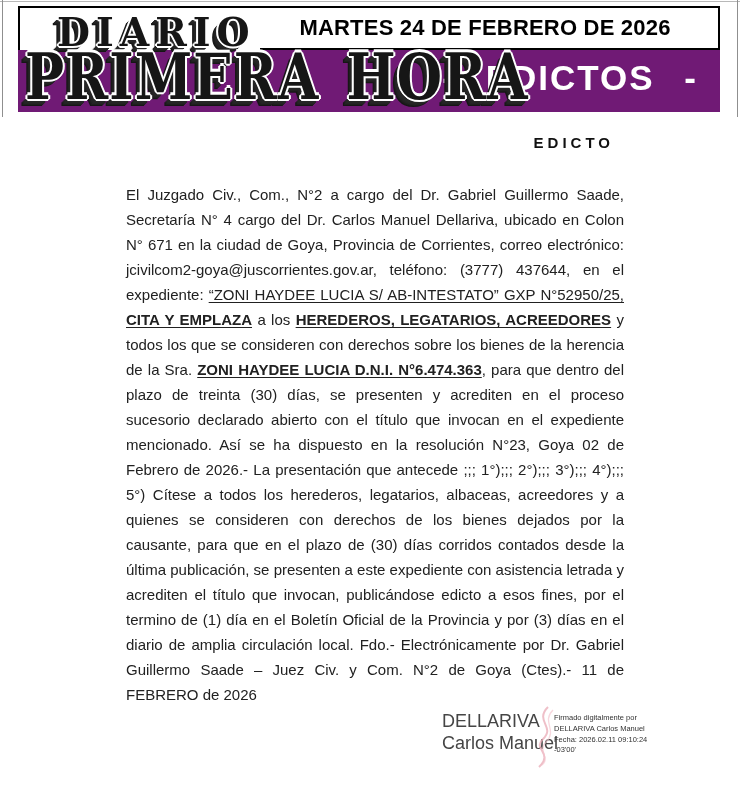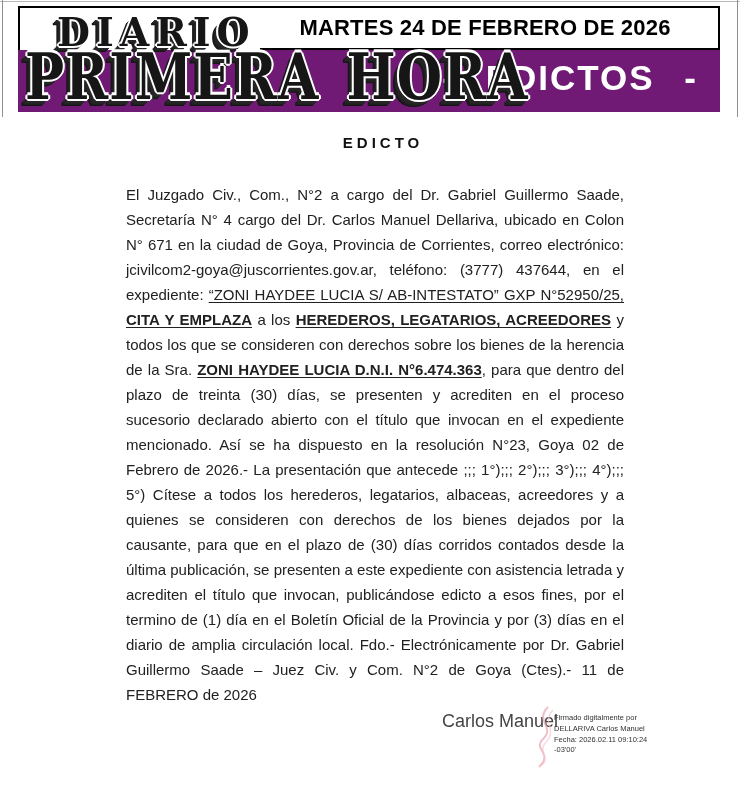--- a/index.html
+++ b/index.html
@@ -47,21 +47,21 @@
     padding-right:8px;display:inline-block;
   }
   .edictos{
     position:absolute;right:22px;top:0;height:58px;line-height:56px;
     color:#fff;font-weight:bold;font-size:35px;letter-spacing:2px;word-spacing:18px;
     white-space:nowrap;
   }
 
   
   .edict-title{
-    position:absolute;left:134px;top:134px;width:498px;text-align:center;
+    position:absolute;left:116px;top:134px;width:498px;text-align:right;
     font-weight:bold;font-size:15px;letter-spacing:4px;color:#111;
   }
   .edict-paragraph{
     position:absolute;left:118px;top:174px;width:498px;margin:8px;
     font-size:15px;line-height:25px;text-align:justify;color:#212121;
   }
   .edict-paragraph .normal{font-weight:normal;}
   .edict-paragraph .underline{text-decoration:underline;text-underline-offset:2px;}
   .edict-paragraph .bold-underline{font-weight:bold;text-decoration:underline;text-underline-offset:2px;}
 
@@ -92,20 +92,21 @@
   </div>
   <div class="m3d logo-diario">DIARIO</div>
   <div class="m3d logo-primera">PRIMERA HORA</div>
 </div>
 
 <div class="edict-title">EDICTO</div>
 <p class="edict-paragraph"><span class="normal">El Juzgado Civ., Com., N°2 a cargo del Dr. Gabriel Guillermo Saade, Secretaría N° 4 cargo del Dr. Carlos Manuel Dellariva, ubicado en Colon N° 671 en la ciudad de Goya, Provincia de Corrientes, correo electrónico: jcivilcom2-goya@juscorrientes.gov.ar, teléfono: (3777) 437644, en el expediente: </span><span class="underline">“ZONI HAYDEE LUCIA S/ AB-INTESTATO” GXP N°52950/25,</span><span class="normal"> </span><span class="bold-underline">CITA Y EMPLAZA</span><span class="normal"> a los </span><span class="bold-underline">HEREDEROS, LEGATARIOS, ACREEDORES</span><span class="normal"> y todos los que se consideren con derechos sobre los bienes de la herencia de la Sra. </span><span class="bold-underline">ZONI HAYDEE LUCIA D.N.I. N°6.474.363</span><span class="normal">, para que dentro del plazo de treinta (30) días, se presenten y acrediten en el proceso sucesorio declarado abierto con el título que invocan en el expediente mencionado. Así se ha dispuesto en la resolución N°23, Goya 02 de Febrero de 2026.- La presentación que antecede ;;; 1°);;; 2°);;; 3°);;; 4°);;; 5°) Cítese a todos los herederos, legatarios, albaceas, acreedores y a quienes se consideren con derechos de los bienes dejados por la causante, para que en el plazo de (30) días corridos contados desde la última publicación, se presenten a este expediente con asistencia letrada y acrediten el título que invocan, publicándose edicto a esos fines, por el termino de (1) día en el Boletín Oficial de la Provincia y por (3) días en el diario de amplia circulación local. Fdo.- Electrónicamente por Dr. Gabriel Guillermo Saade – Juez Civ. y Com. N°2 de Goya (Ctes).- 11 de FEBRERO de 2026</span></p>
 
 <div class="signature">
   <div class="signer-name">
+    <div>DELLARIVA</div>
     <div>Carlos Manuel</div>
   </div>
   <svg class="sig-flourish" width="36" height="68" viewBox="0 0 36 68">
     <path d="M22 4 C 8 18, 30 24, 17 36 C 6 46, 28 50, 13 64" fill="none" stroke="#e9aab6" stroke-width="2" opacity="0.75"></path>
     <path d="M27 7 C 15 19, 32 27, 20 39 C 11 48, 25 55, 16 62" fill="none" stroke="#f2c3cc" stroke-width="1.3" opacity="0.65"></path>
   </svg>
   <div class="sig-stamp">
     <div>Firmado digitalmente por</div>
     <div>DELLARIVA Carlos Manuel</div>
     <div>Fecha: 2026.02.11 09:10:24</div>

